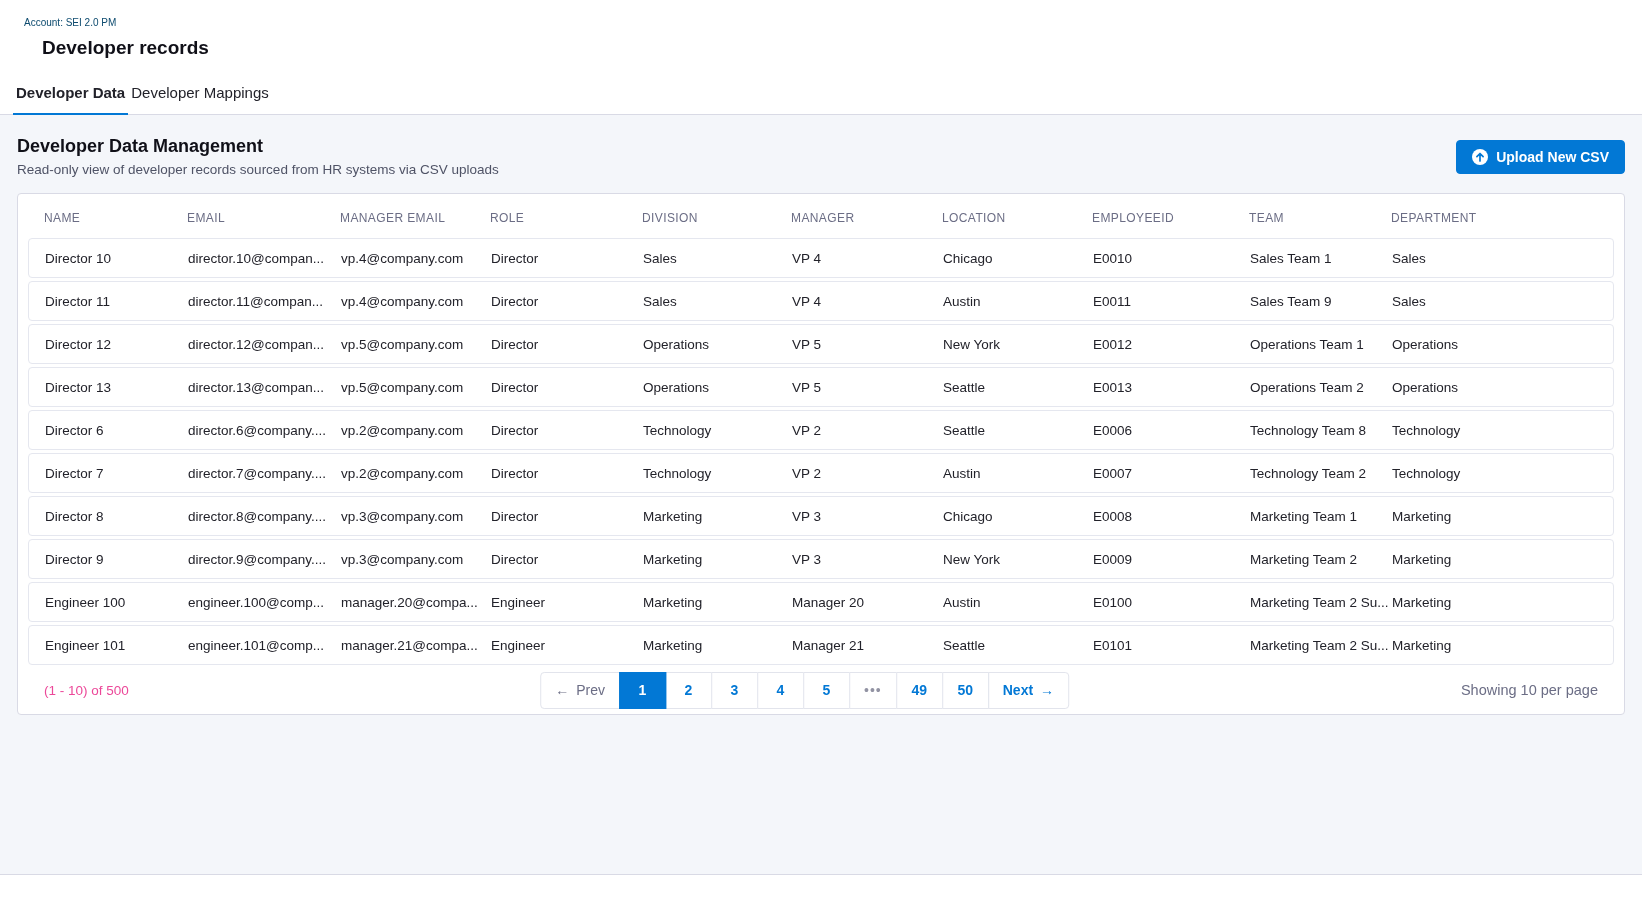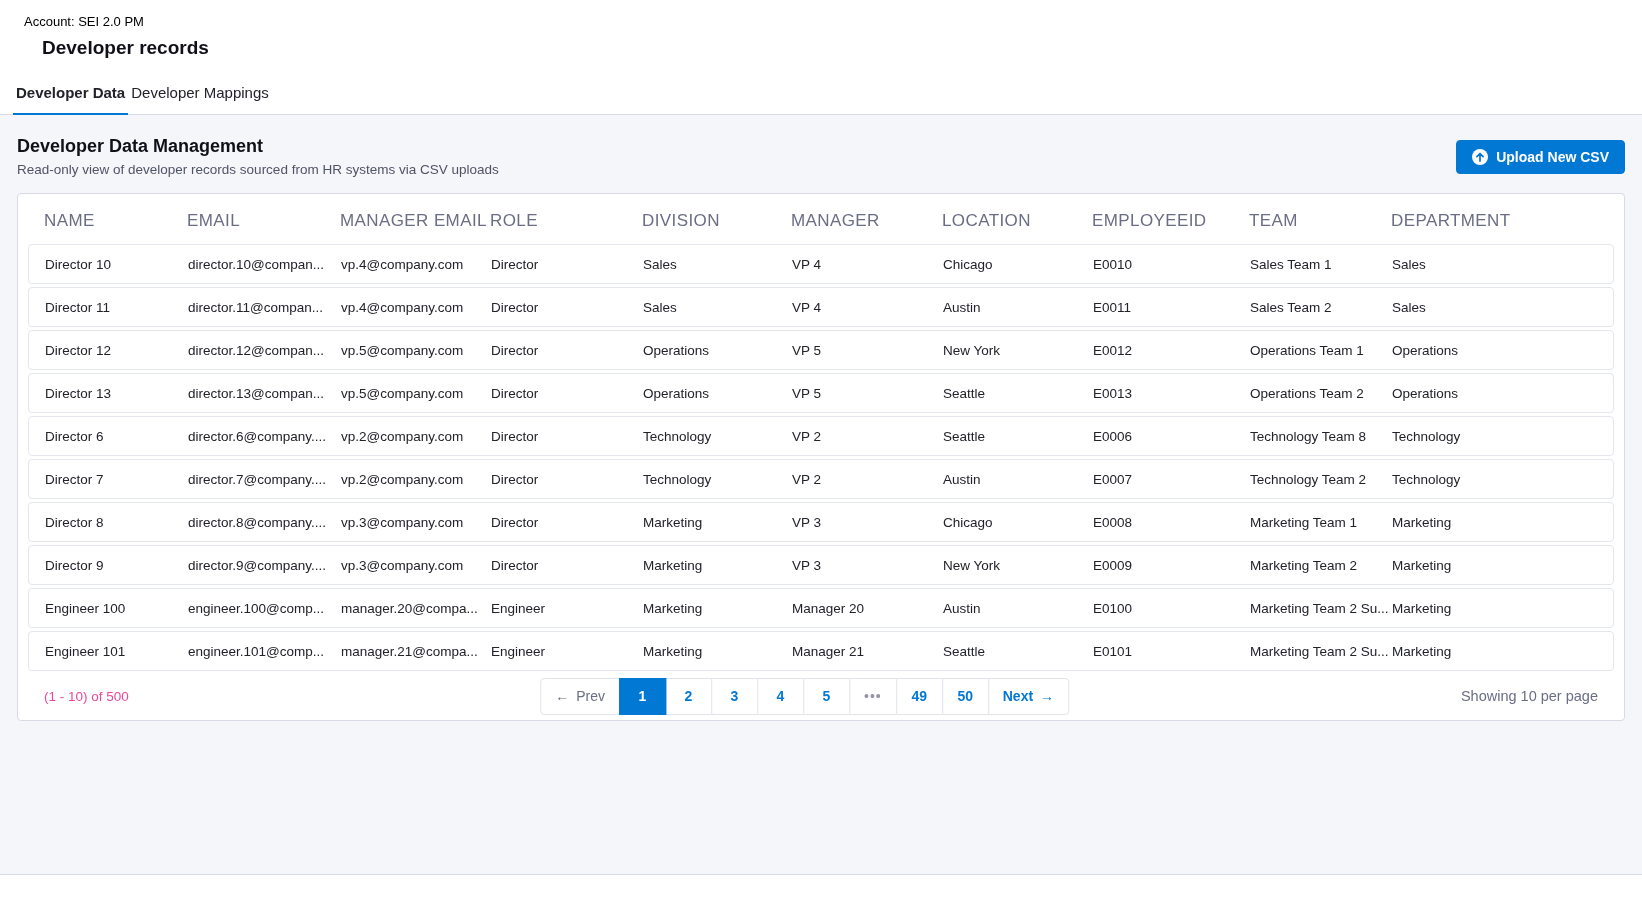--- a/index.html
+++ b/index.html
@@ -8,21 +8,21 @@
     font-family: "Liberation Sans", "DejaVu Sans", sans-serif;
     color: #22222a;
     width: 1642px;
     height: 917px;
     overflow: hidden;
   }
 
   
   .topbar { padding: 12px 24px 8px; background: #fff; }
   .account-link {
-    font-size: 13px; color: #000000; text-decoration: none; cursor: pointer; display: inline-block;
+    font-size: 10px; color: #0c4a6e; text-decoration: none; cursor: pointer; display: inline-block;
   }
   .page-title { font-size: 19px; font-weight: 700; margin: 7px 18px 2px; color: #101018; }
 
   
   .tabbar { display: flex; padding: 0 13px; border-bottom: 1px solid #d9dae5; background: #fff; }
   .tab {
     appearance: none; background: none; border: none; cursor: pointer;
     font-family: inherit; font-size: 15px; color: #22222a;
     padding: 15px 3px 12px; border-bottom: 2px solid transparent; margin-bottom: -1px;
   }
@@ -52,21 +52,21 @@
   .card {
     margin-top: 14px; background: #fff;
     border: 1px solid #d9dae5; border-radius: 4px;
   }
   .thead {
     display: grid;
     grid-template-columns: var(--cols);
     padding: 17px 26px 13px;
   }
   .th {
-    font-size: 17px; color: #6b6d85; letter-spacing: 0.4px;
+    font-size: 12px; color: #6b6d85; letter-spacing: 0.4px;
     text-transform: uppercase; white-space: nowrap; overflow: hidden;
   }
   .tbody { padding: 0 0 2px; }
   .tr {
     display: grid;
     grid-template-columns: var(--cols);
     align-items: center;
     height: 40px;
     margin: 0 10px 3px;
     padding: 0 16px;
@@ -165,21 +165,21 @@
           </div>
           <div class="tr">
             <div class="td">Director 11</div>
             <div class="td">director.11@compan...</div>
             <div class="td">vp.4@company.com</div>
             <div class="td">Director</div>
             <div class="td">Sales</div>
             <div class="td">VP 4</div>
             <div class="td">Austin</div>
             <div class="td">E0011</div>
-            <div class="td">Sales Team 2</div>
+            <div class="td">Sales Team 9</div>
             <div class="td">Sales</div>
           </div>
           <div class="tr">
             <div class="td">Director 12</div>
             <div class="td">director.12@compan...</div>
             <div class="td">vp.5@company.com</div>
             <div class="td">Director</div>
             <div class="td">Operations</div>
             <div class="td">VP 5</div>
             <div class="td">New York</div>

